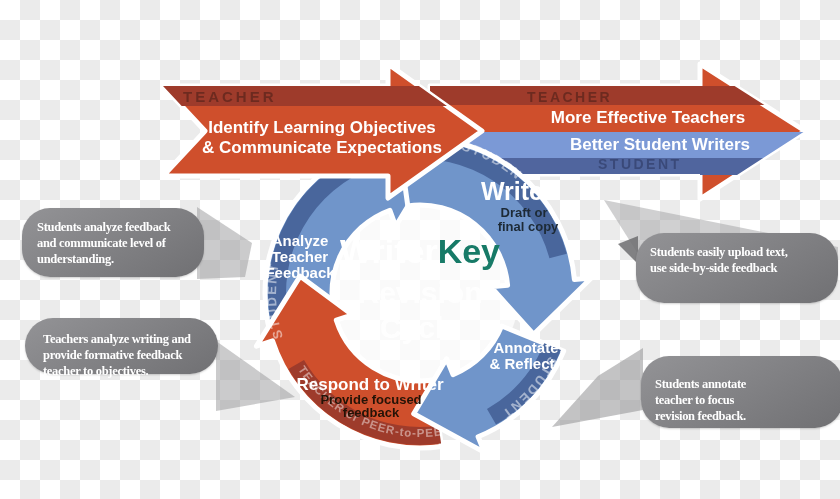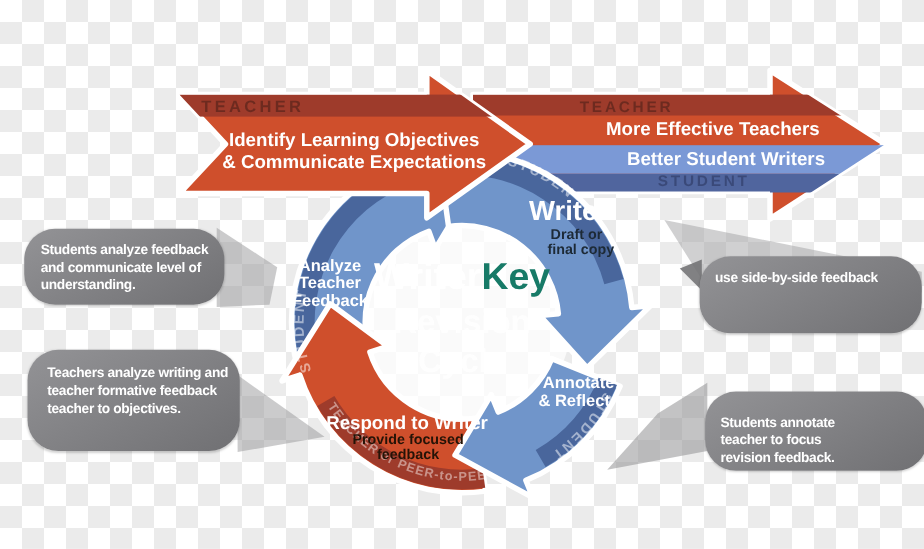--- a/index.html
+++ b/index.html
@@ -14,24 +14,25 @@
     background-position:0 0,20px 20px;
   }
   svg{position:absolute;left:0;top:0;}
   svg text{font-family:"Liberation Sans",sans-serif;font-weight:bold;}
   .callout{
     position:absolute;border-radius:28px;
     background:linear-gradient(150deg,#939396,#707073);
     color:#fff;font-weight:bold;font-size:12.5px;line-height:16px;
     letter-spacing:-0.3px;
     box-shadow:0 1px 2px rgba(0,0,0,0.18);
+    font-family:Liberation Serif, serif;
   }
   .callout div{white-space:nowrap;}
   .co-lt{left:22px;top:208px;width:182px;height:69px;padding:11px 0 0 15px;box-sizing:border-box;}
-  .co-lb{left:25px;top:318px;width:193px;height:92px;padding:13px 0 0 18px;box-sizing:border-box;}
+  .co-lb{left:25px;top:318px;width:193px;height:56px;padding:13px 0 0 18px;box-sizing:border-box;}
   .co-rt{left:636px;top:233px;width:202px;height:70px;padding:11px 0 0 14px;box-sizing:border-box;}
   .co-rb{left:641px;top:356px;width:202px;height:72px;padding:20px 0 0 14px;box-sizing:border-box;}
 </style>
 </head>
 <body>
 
 <div class="stage">
 
   <svg width="840" height="499" viewBox="0 0 840 499">
     <defs>
@@ -136,25 +137,26 @@
   </svg>
 
   <div class="callout co-lt">
     <div>Students analyze feedback</div>
     <div>and communicate level of</div>
     <div>understanding.</div>
   </div>
 
   <div class="callout co-lb">
     <div>Teachers analyze writing and</div>
-    <div>teacher formative feedback</div>
+    <div>provide formative feedback</div>
     <div>teacher to objectives.</div>
   </div>
 
   <div class="callout co-rt">
+    <div>Students easily upload text,</div>
     <div>use side-by-side feedback</div>
   </div>
 
   <div class="callout co-rb">
     <div>Students annotate</div>
     <div>teacher to focus</div>
     <div>revision feedback.</div>
   </div>
 
 </div>

